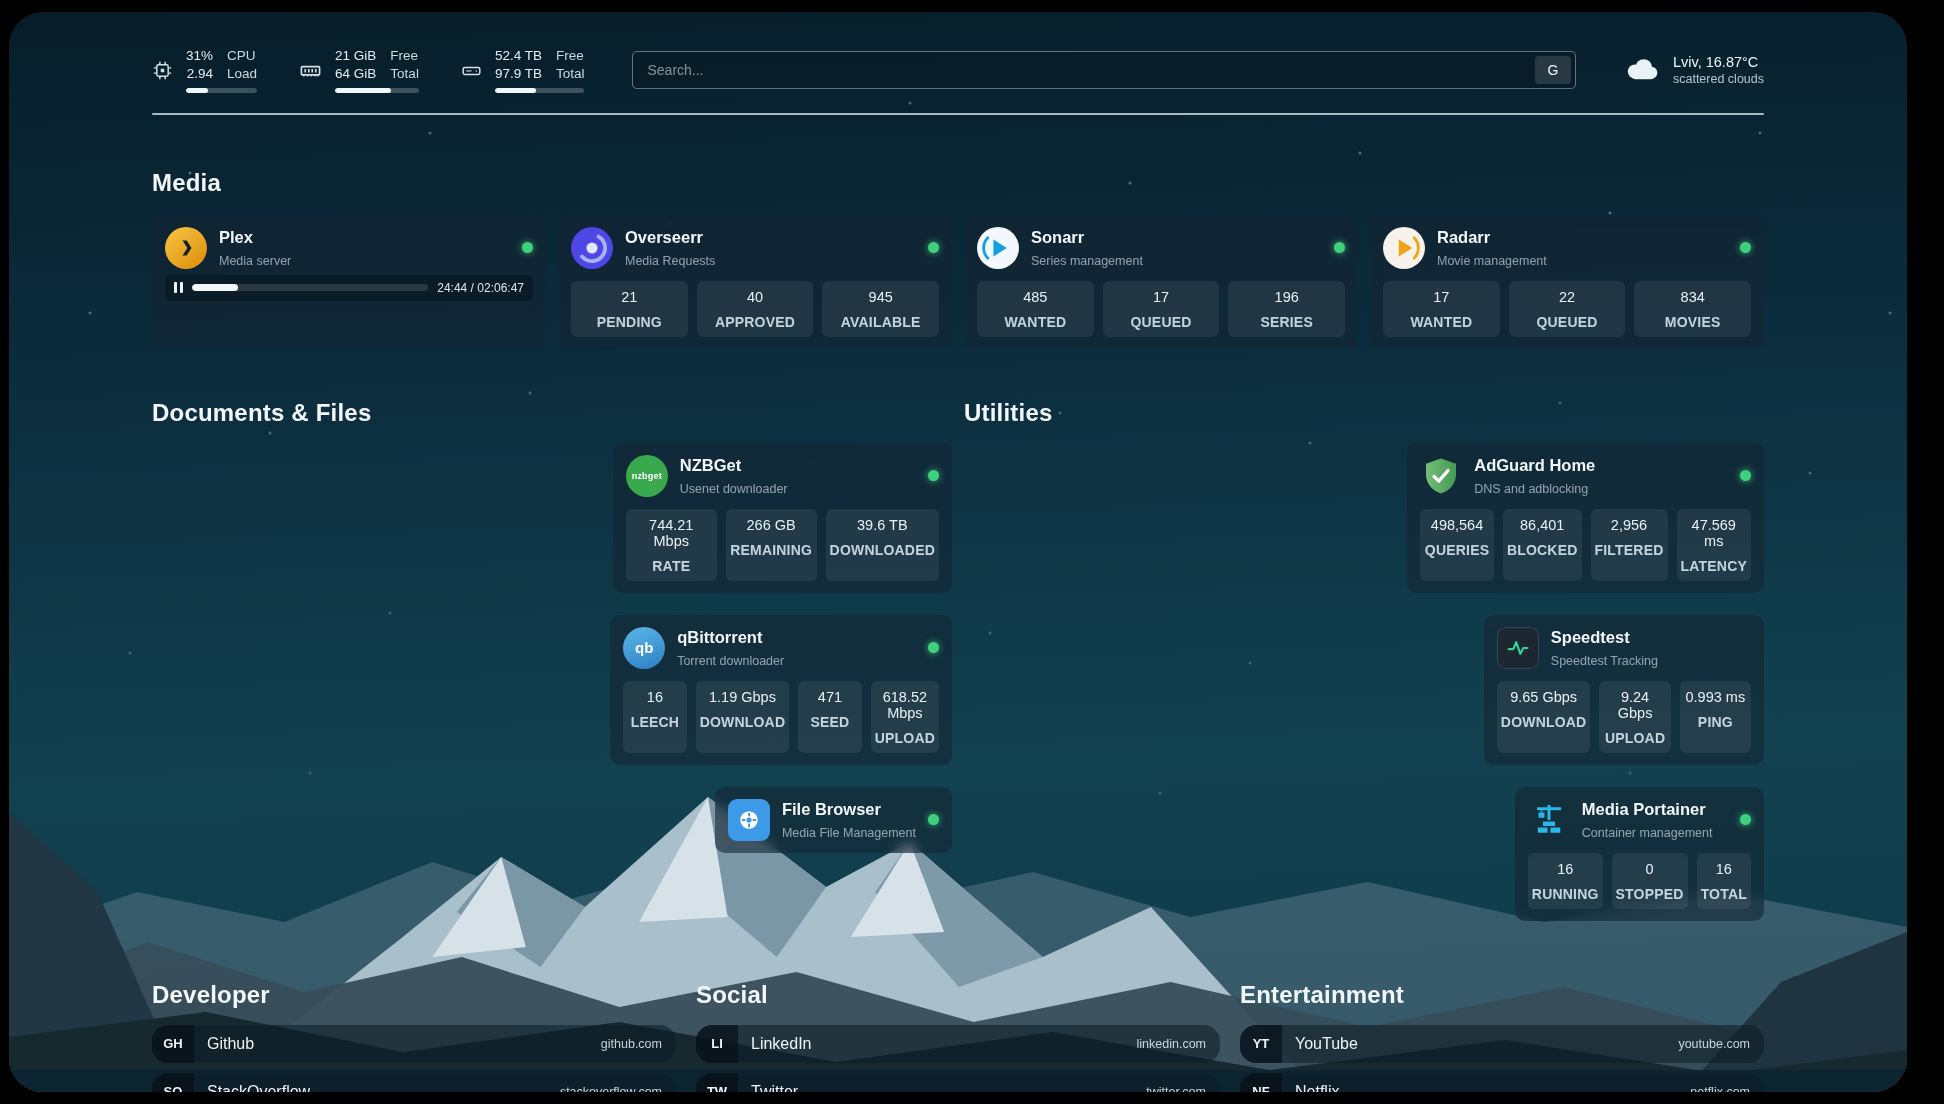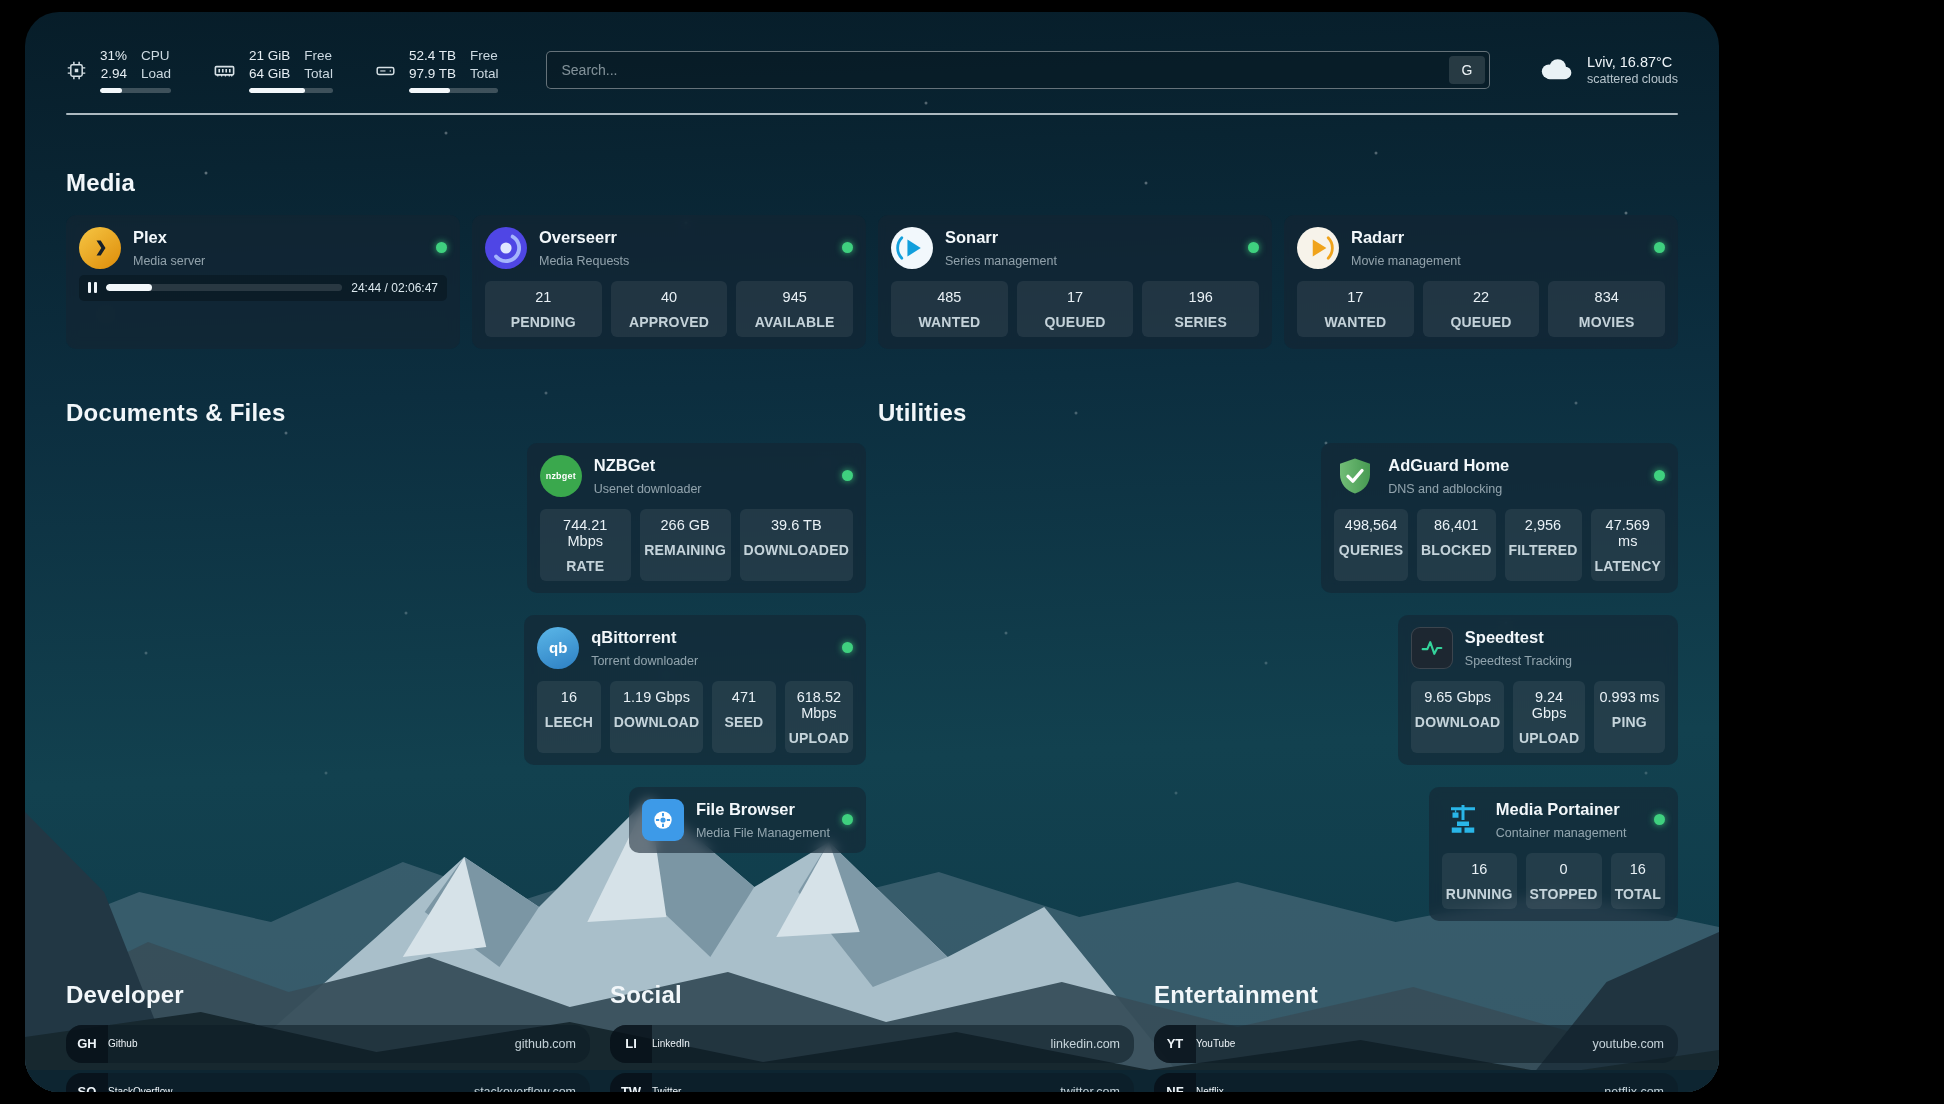--- a/index.html
+++ b/index.html
@@ -1,17 +1,17 @@
 <!DOCTYPE html>
 <html><head>
 <meta charset="utf-8">
 <style>
   * { margin:0; padding:0; box-sizing:border-box; }
   html,body { width:1944px; height:1104px; background:#000; font-family:"Liberation Sans",sans-serif; overflow:hidden; }
-  .screen { position:absolute; left:25px; top:12px; width:1694px; height:1080px; border-radius:34px; overflow:hidden;
+  .screen { position:absolute; left:9px; top:12px; width:1898px; height:1080px; border-radius:34px; overflow:hidden;
             background:linear-gradient(178deg,#071d29 0%,#0c2e3f 35%,#12414f 68%,#0f3a49 100%);padding-left:48px; }
   .bg { position:absolute; inset:0; z-index:0; }
   .mountains { position:absolute; bottom:0; left:0; width:100%; height:340px; display:block; }
   .stars { position:absolute; top:0; left:0; width:2px; height:2px; border-radius:50%; background:rgba(255,255,255,.45);
     box-shadow: 180px 160px 0 .5px rgba(255,255,255,.35), 420px 120px 0 .5px rgba(255,255,255,.3),
       660px 210px 0 .5px rgba(255,255,255,.35), 900px 90px 0 .5px rgba(255,255,255,.3),
       1120px 170px 0 .5px rgba(255,255,255,.32), 1350px 140px 0 .5px rgba(255,255,255,.3),
       1600px 200px 0 .5px rgba(255,255,255,.32), 1750px 120px 0 .5px rgba(255,255,255,.3),
       260px 420px 0 .5px rgba(255,255,255,.28), 520px 380px 0 .5px rgba(255,255,255,.25),
       800px 450px 0 .5px rgba(255,255,255,.28), 1050px 400px 0 .5px rgba(255,255,255,.25),
@@ -83,21 +83,21 @@
 
   .two-col { margin-top:50px; display:grid; grid-template-columns:1fr 1fr; gap:12px; align-items:start; }
   .col-stack { display:flex; flex-direction:column; gap:22px; margin-top:16px;align-items:flex-end; }
 
   
   .bookmarks { margin-top:60px; display:grid; grid-template-columns:repeat(3,1fr); gap:20px; }
   .bm-list { margin-top:16px; display:flex; flex-direction:column; gap:10px; }
   .bm-row { display:flex; align-items:center; height:38px; background:rgba(13,27,37,.55); border-radius:16px; overflow:hidden; cursor:pointer; }
   .bm-abbr { width:42px; height:38px; background:rgba(6,14,21,.65); color:#eef4f8; font-size:13px; font-weight:700;
              display:flex; align-items:center; justify-content:center; flex:0 0 auto; }
-  .bm-name { font-size:10px; color:#edf3f7; }
+  .bm-name { margin-left:13px; font-size:16px; color:#edf3f7; }
   .bm-url { margin-left:auto; margin-right:14px; font-size:12.5px; color:rgba(226,238,245,.85); }
 </style>
 </head>
 <body>
 
 <div class="screen">
   <div class="bg">
     <div class="stars"></div>
     <svg class="mountains" viewBox="0 0 1928 340" preserveAspectRatio="none">
       <path d="M0 185 L130 140 L280 170 L430 110 L560 150 L720 105 L880 155 L1040 120 L1200 165 L1380 130 L1560 170 L1740 140 L1928 175 V340 H0 Z" fill="#5d7a89" opacity="0.5"></path>

